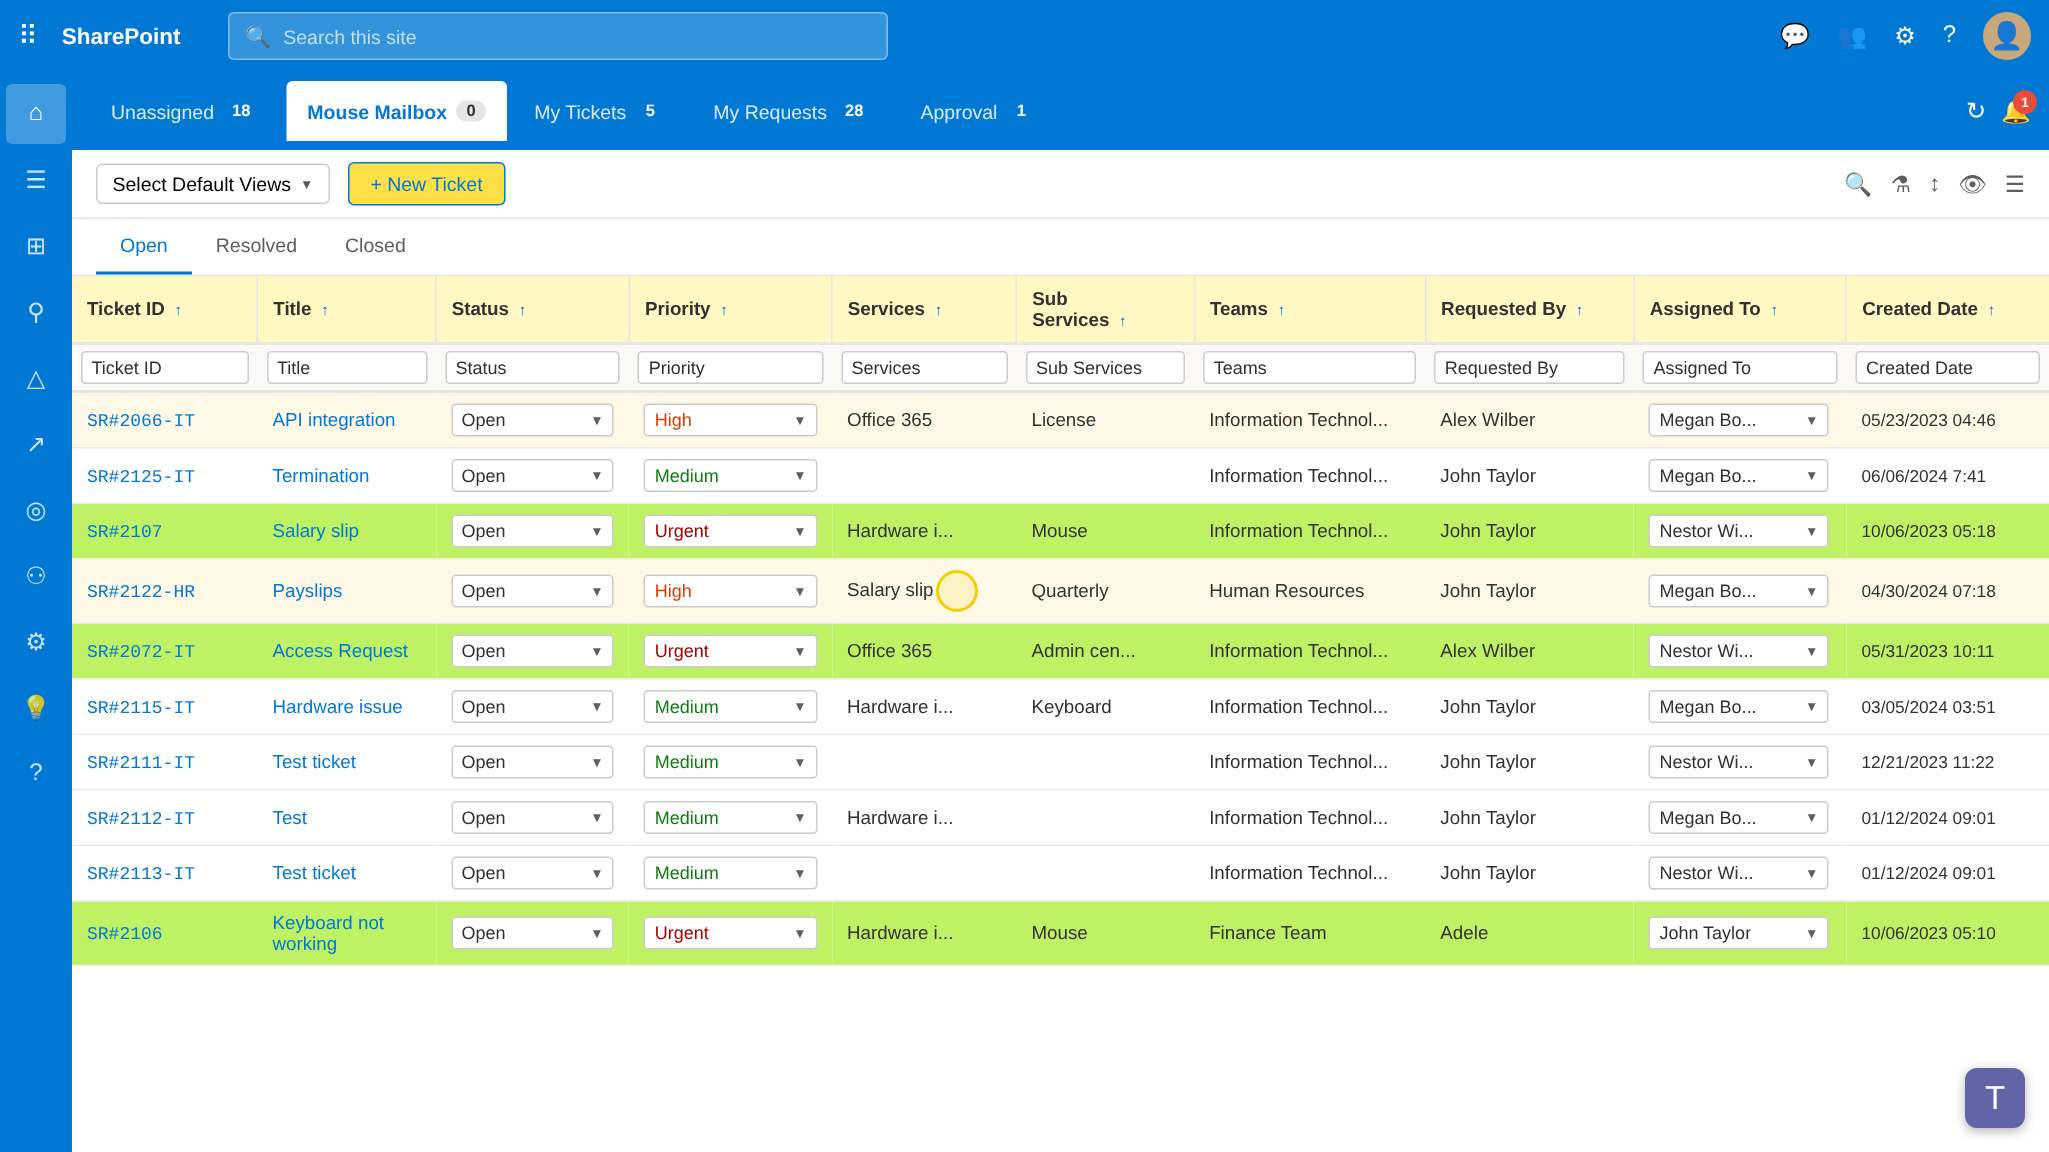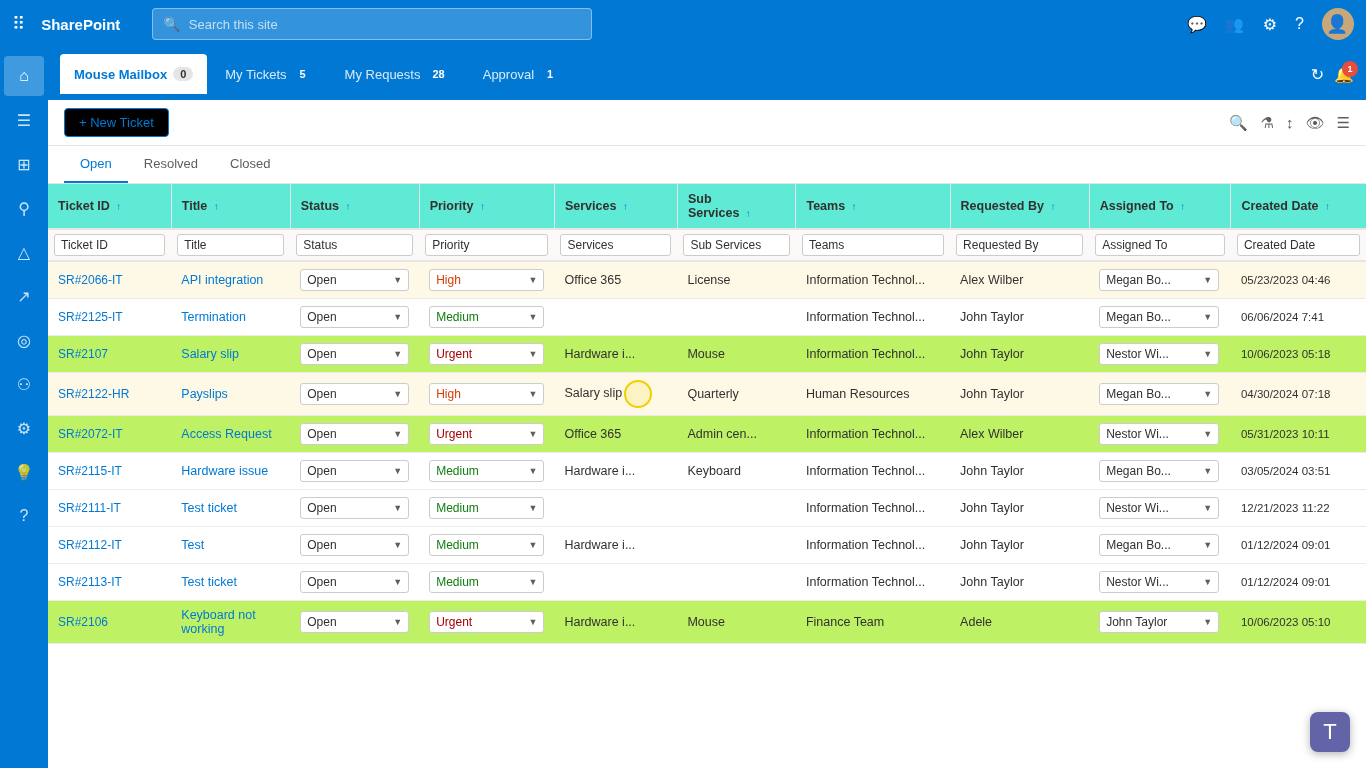--- a/index.html
+++ b/index.html
@@ -149,21 +149,21 @@
       display: flex;
       align-items: center;
       gap: 6px;
       cursor: pointer;
     }
     .new-ticket-btn {
       display: flex;
       align-items: center;
       gap: 5px;
       padding: 6px 14px;
-      background: #000000;
+      background: #fde047;
       border: 1px solid #0078d4;
       border-radius: 4px;
       color: #0078d4;
       font-size: 13px;
       font-weight: 500;
       cursor: pointer;
     }
     .toolbar-right { margin-left: auto; display: flex; align-items: center; gap: 12px; }
     .toolbar-icon { color: #605e5c; font-size: 15px; cursor: pointer; }
 
@@ -191,21 +191,21 @@
     .table-container {
       overflow-y: auto;
       flex: 1;
     }
     table {
       width: 100%;
       border-collapse: collapse;
       font-size: 12.5px;
     }
     thead tr {
-      background: #5eead4;
+      background: #fef9c3;
       border-bottom: 2px solid #e5e5e5;
     }
     thead th {
       text-align: left;
       padding: 8px 10px;
       font-weight: 600;
       color: #323130;
       white-space: nowrap;
       border-right: 1px solid #e5e5e5;
       cursor: pointer;
@@ -225,21 +225,21 @@
       border: 1px solid #ccc;
       border-radius: 3px;
       padding: 3px 6px;
       font-size: 12px;
       color: #323130;
     }
 
     tbody tr { border-bottom: 1px solid #edebe9; }
     td { padding: 7px 10px; vertical-align: middle; color: #323130; }
 
-    .ticket-id { color: #0078d4; cursor: pointer; font-size: 12px; white-space: nowrap; }
+    .ticket-id { color: #0078d4; cursor: pointer; font-size: 12px; white-space: nowrap; font-family: Liberation Mono, monospace; }
     .ticket-title { color: #0078d4; cursor: pointer; }
     .status-dropdown {
       border: 1px solid #ccc;
       border-radius: 3px;
       padding: 3px 6px;
       font-size: 12px;
       background: white;
       cursor: pointer;
       display: flex;
       align-items: center;
@@ -344,20 +344,24 @@
     <div class="sidebar-item">◎</div>
     <div class="sidebar-item">⚇</div>
     <div class="sidebar-item">⚙</div>
     <div class="sidebar-item">💡</div>
     <div class="sidebar-item">?</div>
   </aside>
 
   <div class="main-content">
 
     <div class="tabs-bar">
+      <div class="tab">
+        <span>Unassigned</span>
+        <span class="tab-badge">18</span>
+      </div>
       <div class="tab active">
         <span>Mouse Mailbox</span>
         <span class="tab-badge" style="background:#e5e5e5;color:#323130;">0</span>
       </div>
       <div class="tab">
         <span>My Tickets</span>
         <span class="tab-badge">5</span>
       </div>
       <div class="tab">
         <span>My Requests</span>
@@ -370,20 +374,24 @@
       <div class="tabs-right">
         <span class="icon-btn" style="font-size:16px;">↻</span>
         <span class="icon-btn" style="position:relative;">
           🔔
           <span class="notification-badge">1</span>
         </span>
       </div>
     </div>
 
     <div class="toolbar">
+      <div class="view-select">
+        <span>Select Default Views</span>
+        <span class="chevron">▼</span>
+      </div>
       <button class="new-ticket-btn">
         <span>+ New Ticket</span>
       </button>
       <div class="toolbar-right">
         <span class="toolbar-icon">🔍</span>
         <span class="toolbar-icon">⚗</span>
         <span class="toolbar-icon">↕</span>
         <span class="toolbar-icon">👁</span>
         <span class="toolbar-icon">☰</span>
       </div>

